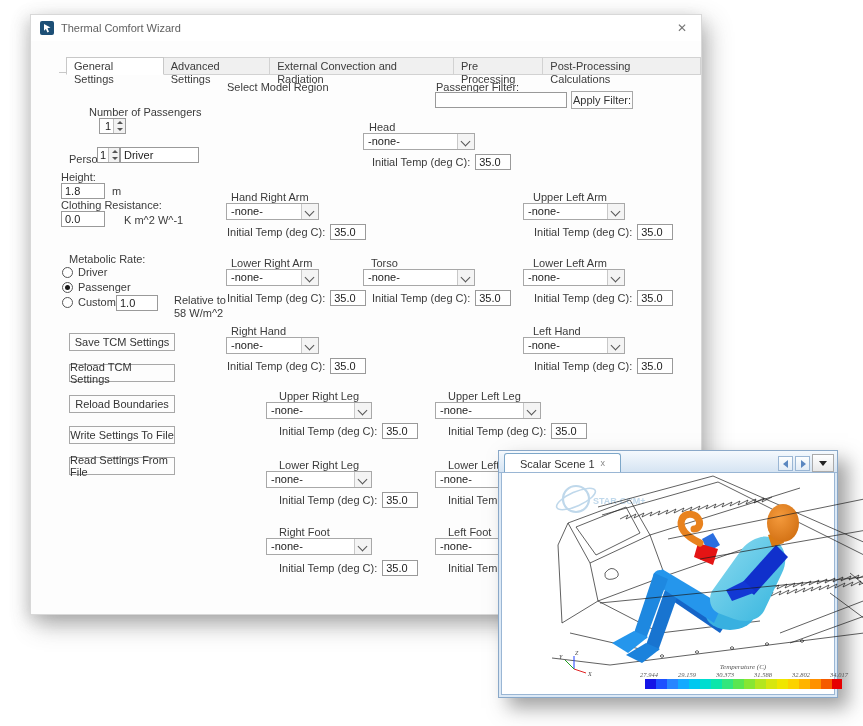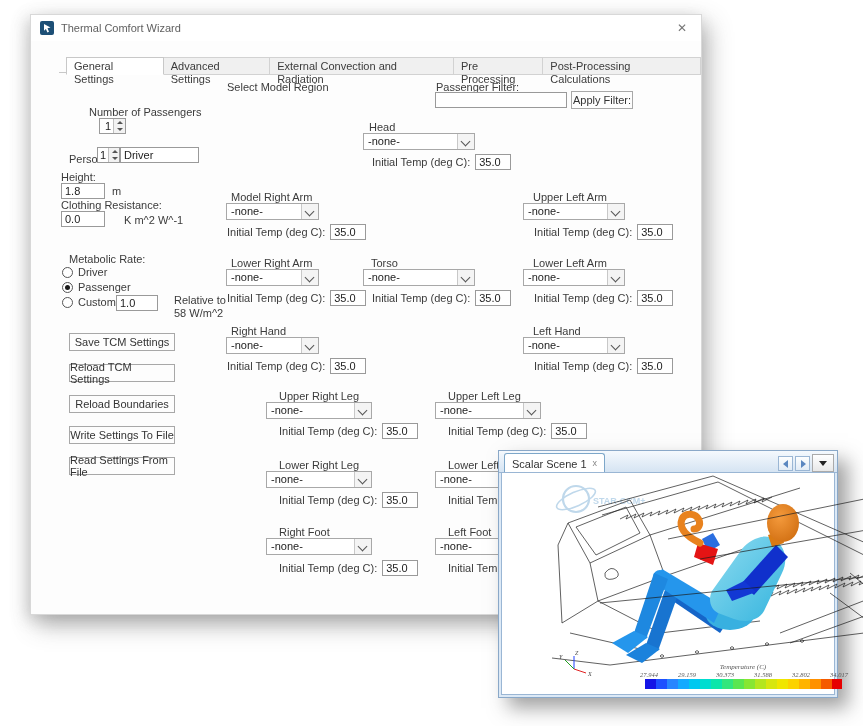--- a/index.html
+++ b/index.html
@@ -47,21 +47,21 @@
   .temp-row{position:absolute;display:flex;align-items:center;gap:5px;}
   .temp-label{font-size:11px;color:#3b3b3b;white-space:nowrap;}
   .temp-input{width:36px;height:16px;border:1px solid #9a9a9a;background:#fff;font-size:11px;
               font-family:inherit;padding:0 3px;box-sizing:border-box;color:#222;}
   
   .scene{position:absolute;left:498px;top:450px;width:340px;height:248px;background:#dce9f6;
          border:1px solid #8aa8c8;box-shadow:10px 10px 18px rgba(70,70,70,.5);z-index:10;box-sizing:border-box;}
   .scene-tabbar{position:absolute;left:0;right:0;top:0;height:21px;
          background:linear-gradient(#f5f9fd,#d5e4f3);border-bottom:1px solid #9ab6d4;}
   .scene-tab{position:absolute;left:5px;top:2px;height:19px;background:#fff;border:1px solid #7da7c9;
-         border-bottom:none;border-radius:3px 3px 0 0;display:flex;align-items:center;padding:0 7px;gap:6px;}
+         border-bottom:none;border-radius:3px 3px 0 0;display:flex;align-items:center;padding:0 15px;gap:6px;}
   .scene-tab-label{font-size:11px;color:#333;}
   .scene-tab-x{font-size:9px;color:#888;line-height:9px;}
   .scene-nav{position:absolute;right:3px;top:3px;display:flex;gap:2px;align-items:center;}
   .nav-btn{width:15px;height:15px;background:linear-gradient(#fdfefe,#e2ecf6);border:1px solid #9ab6d4;
            position:relative;box-sizing:border-box;}
   .arr-l::after{content:"";position:absolute;left:4px;top:3.5px;border-top:4px solid transparent;
            border-bottom:4px solid transparent;border-right:5px solid #5a87c0;}
   .arr-r::after{content:"";position:absolute;left:5px;top:3.5px;border-top:4px solid transparent;
            border-bottom:4px solid transparent;border-left:5px solid #5a87c0;}
   .nav-dd{width:20px;height:16px;background:linear-gradient(#ffffff,#e8e8e8);border:1px solid #aaa;position:relative;}
@@ -155,21 +155,21 @@
       <span class="dd-text">-none-</span>
       <span class="dd-btn">
           <span class="chev"></span>
         </span>
     </div>
     <div class="temp-row" style="left:341px;top:139px;">
       <span class="temp-label">Initial Temp (deg C):</span>
       <input class="temp-input" value="35.0" style="">
     </div>
 
-    <div class="lbl" style="left:200px;top:176px;">Model Right Arm</div>
+    <div class="lbl" style="left:200px;top:176px;">Hand Right Arm</div>
     <div class="dd" style="left:195px;top:188px;width:93px;">
       <span class="dd-text">-none-</span>
       <span class="dd-btn">
           <span class="chev"></span>
         </span>
     </div>
     <div class="temp-row" style="left:196px;top:209px;">
       <span class="temp-label">Initial Temp (deg C):</span>
       <input class="temp-input" value="35.0" style="">
     </div>

